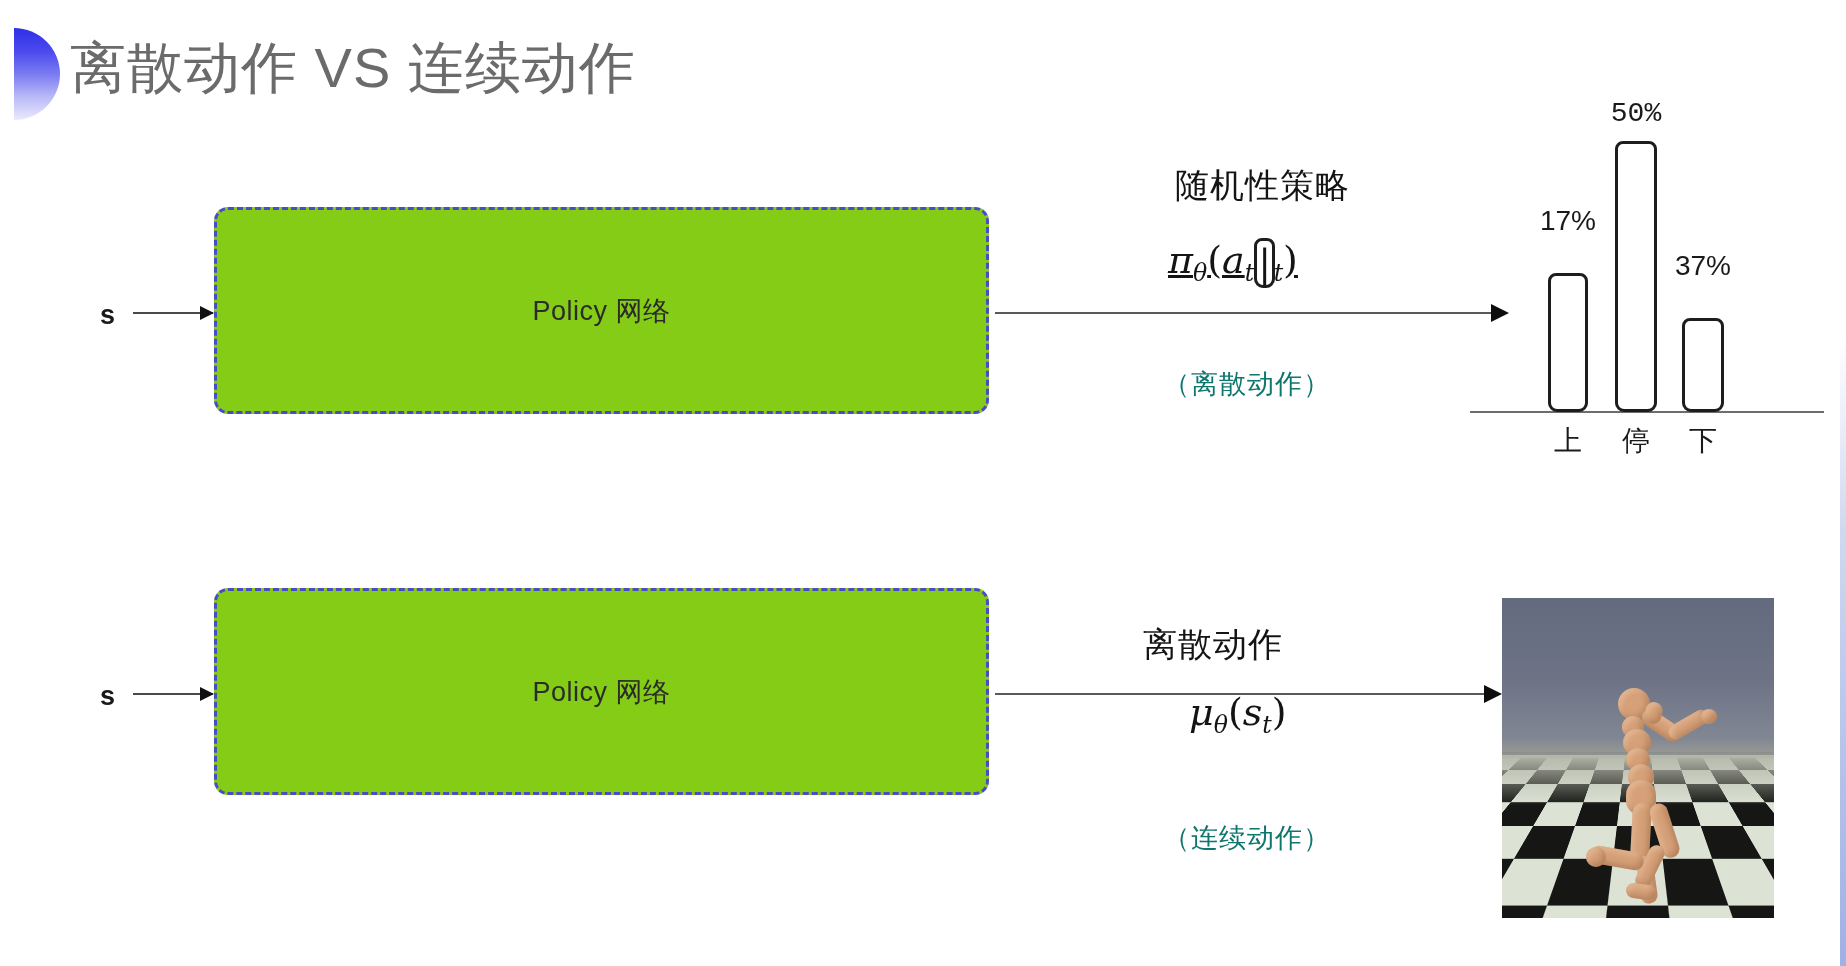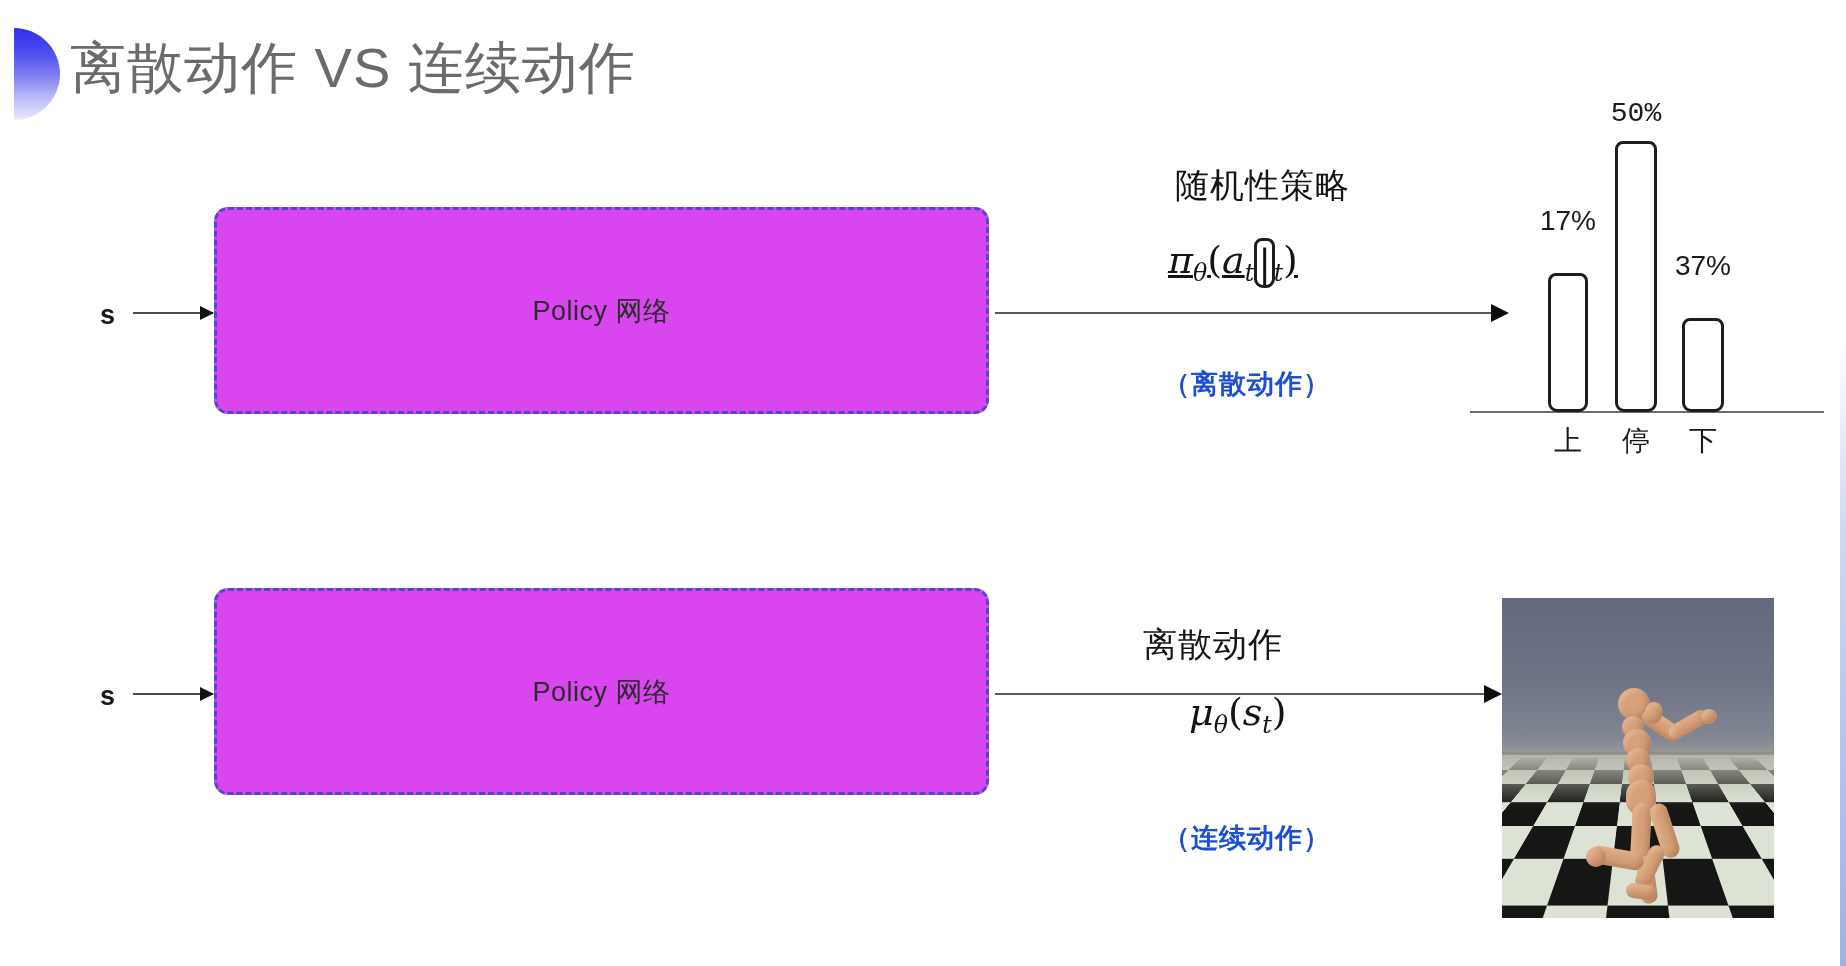--- a/index.html
+++ b/index.html
@@ -70,21 +70,21 @@
     border-bottom: 7px solid transparent;
     border-left: 14px solid #111111;
   }
 
   
   .policy-box {
     position: absolute;
     border: 3px dashed #4b4bc8;
     border-radius: 14px;
     box-sizing: border-box;
-    background: #d946ef;
+    background: #84cc16;
   }
   .policy-label {
     position: absolute;
     width: 100%;
     top: 50%;
     transform: translateY(-50%);
     text-align: center;
     font-size: 27px;
     color: #2b2b2b;
     letter-spacing: 0.5px;
@@ -132,24 +132,23 @@
     font-style: normal;
     padding: 0 1px;
   }
   .ann-formula .paren {
     font-style: normal;
     font-family: "DejaVu Serif", serif;
   }
   .ann-red {
     position: absolute;
     font-size: 27px;
-    color: #1d4ed8;
+    color: #0f766e;
     letter-spacing: 1px;
     white-space: nowrap;
-    font-weight: bold;
   }
 
   
   .chart { position: absolute; }
   .chart-baseline {
     position: absolute;
     height: 2px;
     background: #6d6d6d;
   }
   .bar {

